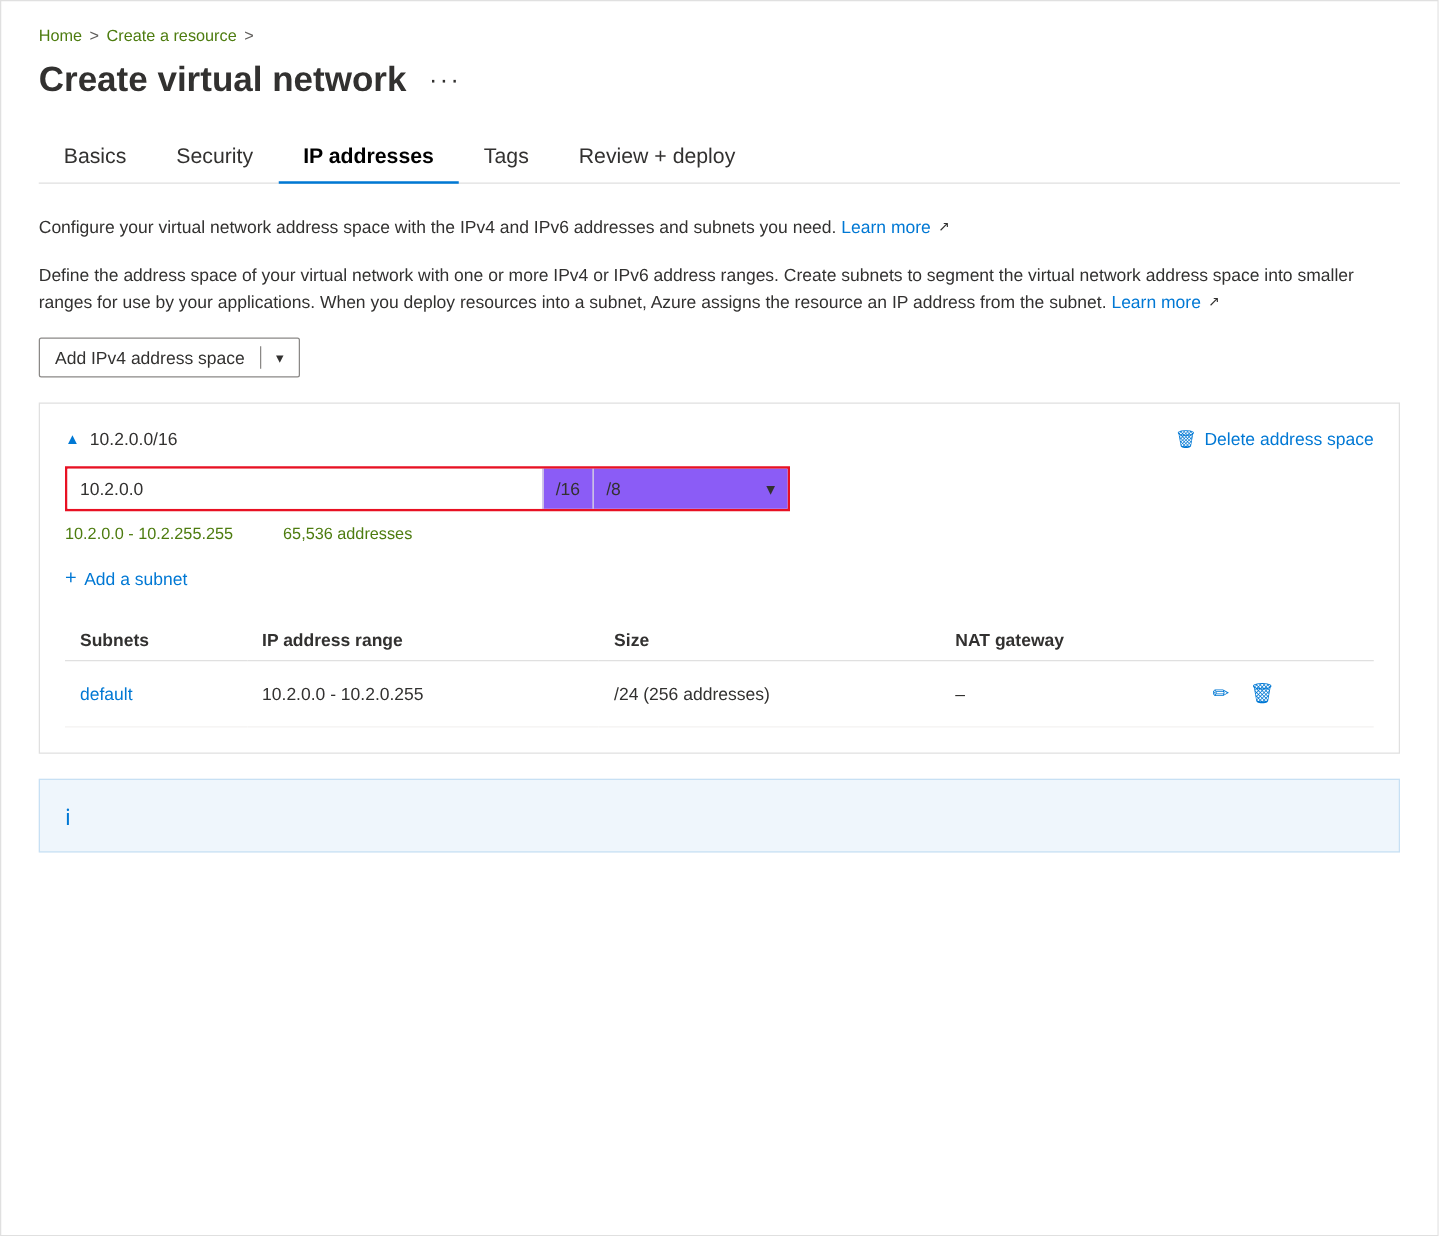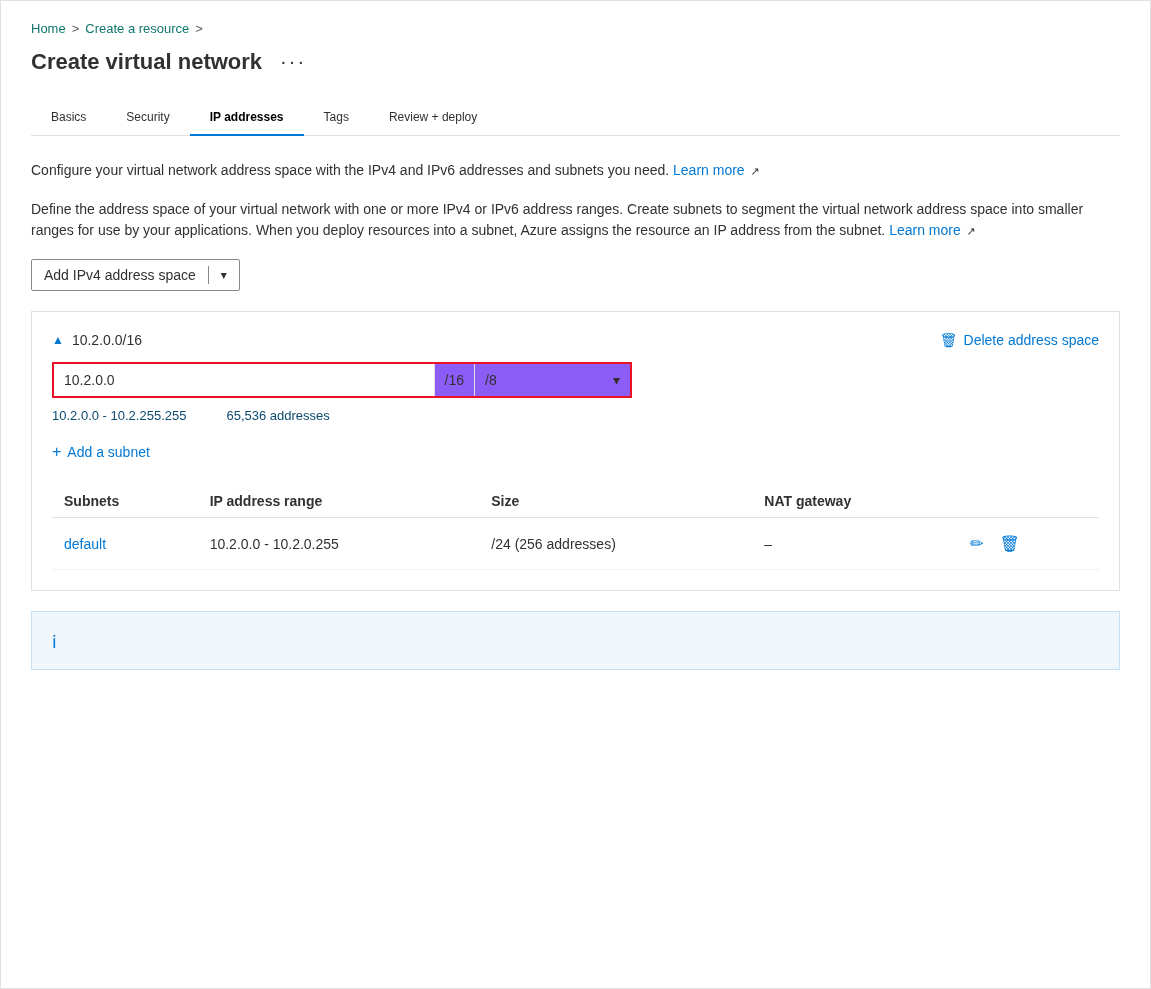--- a/index.html
+++ b/index.html
@@ -21,32 +21,32 @@
       align-items: center;
       gap: 6px;
       font-size: 13px;
       color: #0078d4;
       margin-bottom: 12px;
     }
     .breadcrumb span {
       color: #605e5c;
     }
     .breadcrumb a {
-      color: #0f766e;
+      color: #4d7c0f;
       text-decoration: none;
       cursor: pointer;
     }
     .page-title-row {
       display: flex;
       align-items: center;
       gap: 12px;
       margin-bottom: 24px;
     }
     .page-title {
-      font-size: 22px;
+      font-size: 28px;
       font-weight: 600;
       color: #323130;
     }
     .ellipsis-btn {
       background: none;
       border: none;
       font-size: 20px;
       color: #323130;
       cursor: pointer;
       letter-spacing: 2px;
@@ -54,21 +54,21 @@
     }
     .tabs {
       display: flex;
       align-items: flex-end;
       border-bottom: 1px solid #e0e0e0;
       margin-bottom: 24px;
       gap: 0;
     }
     .tab {
       padding: 10px 20px;
-      font-size: 12px;
+      font-size: 17px;
       color: #323130;
       cursor: pointer;
       border-bottom: 2px solid transparent;
       white-space: nowrap;
       background: none;
       border-top: none;
       border-left: none;
       border-right: none;
       position: relative;
       bottom: -1px;
@@ -192,21 +192,21 @@
     .cidr-dropdown-wrapper .chevron-icon {
       position: absolute;
       right: 10px;
       pointer-events: none;
       color: #323130;
     }
     .address-range-info {
       display: flex;
       gap: 40px;
       font-size: 13px;
-      color: #0c4a6e;
+      color: #4d7c0f;
       margin-bottom: 20px;
     }
     .add-subnet-btn {
       display: inline-flex;
       align-items: center;
       gap: 6px;
       color: #0078d4;
       background: none;
       border: none;
       cursor: pointer;

